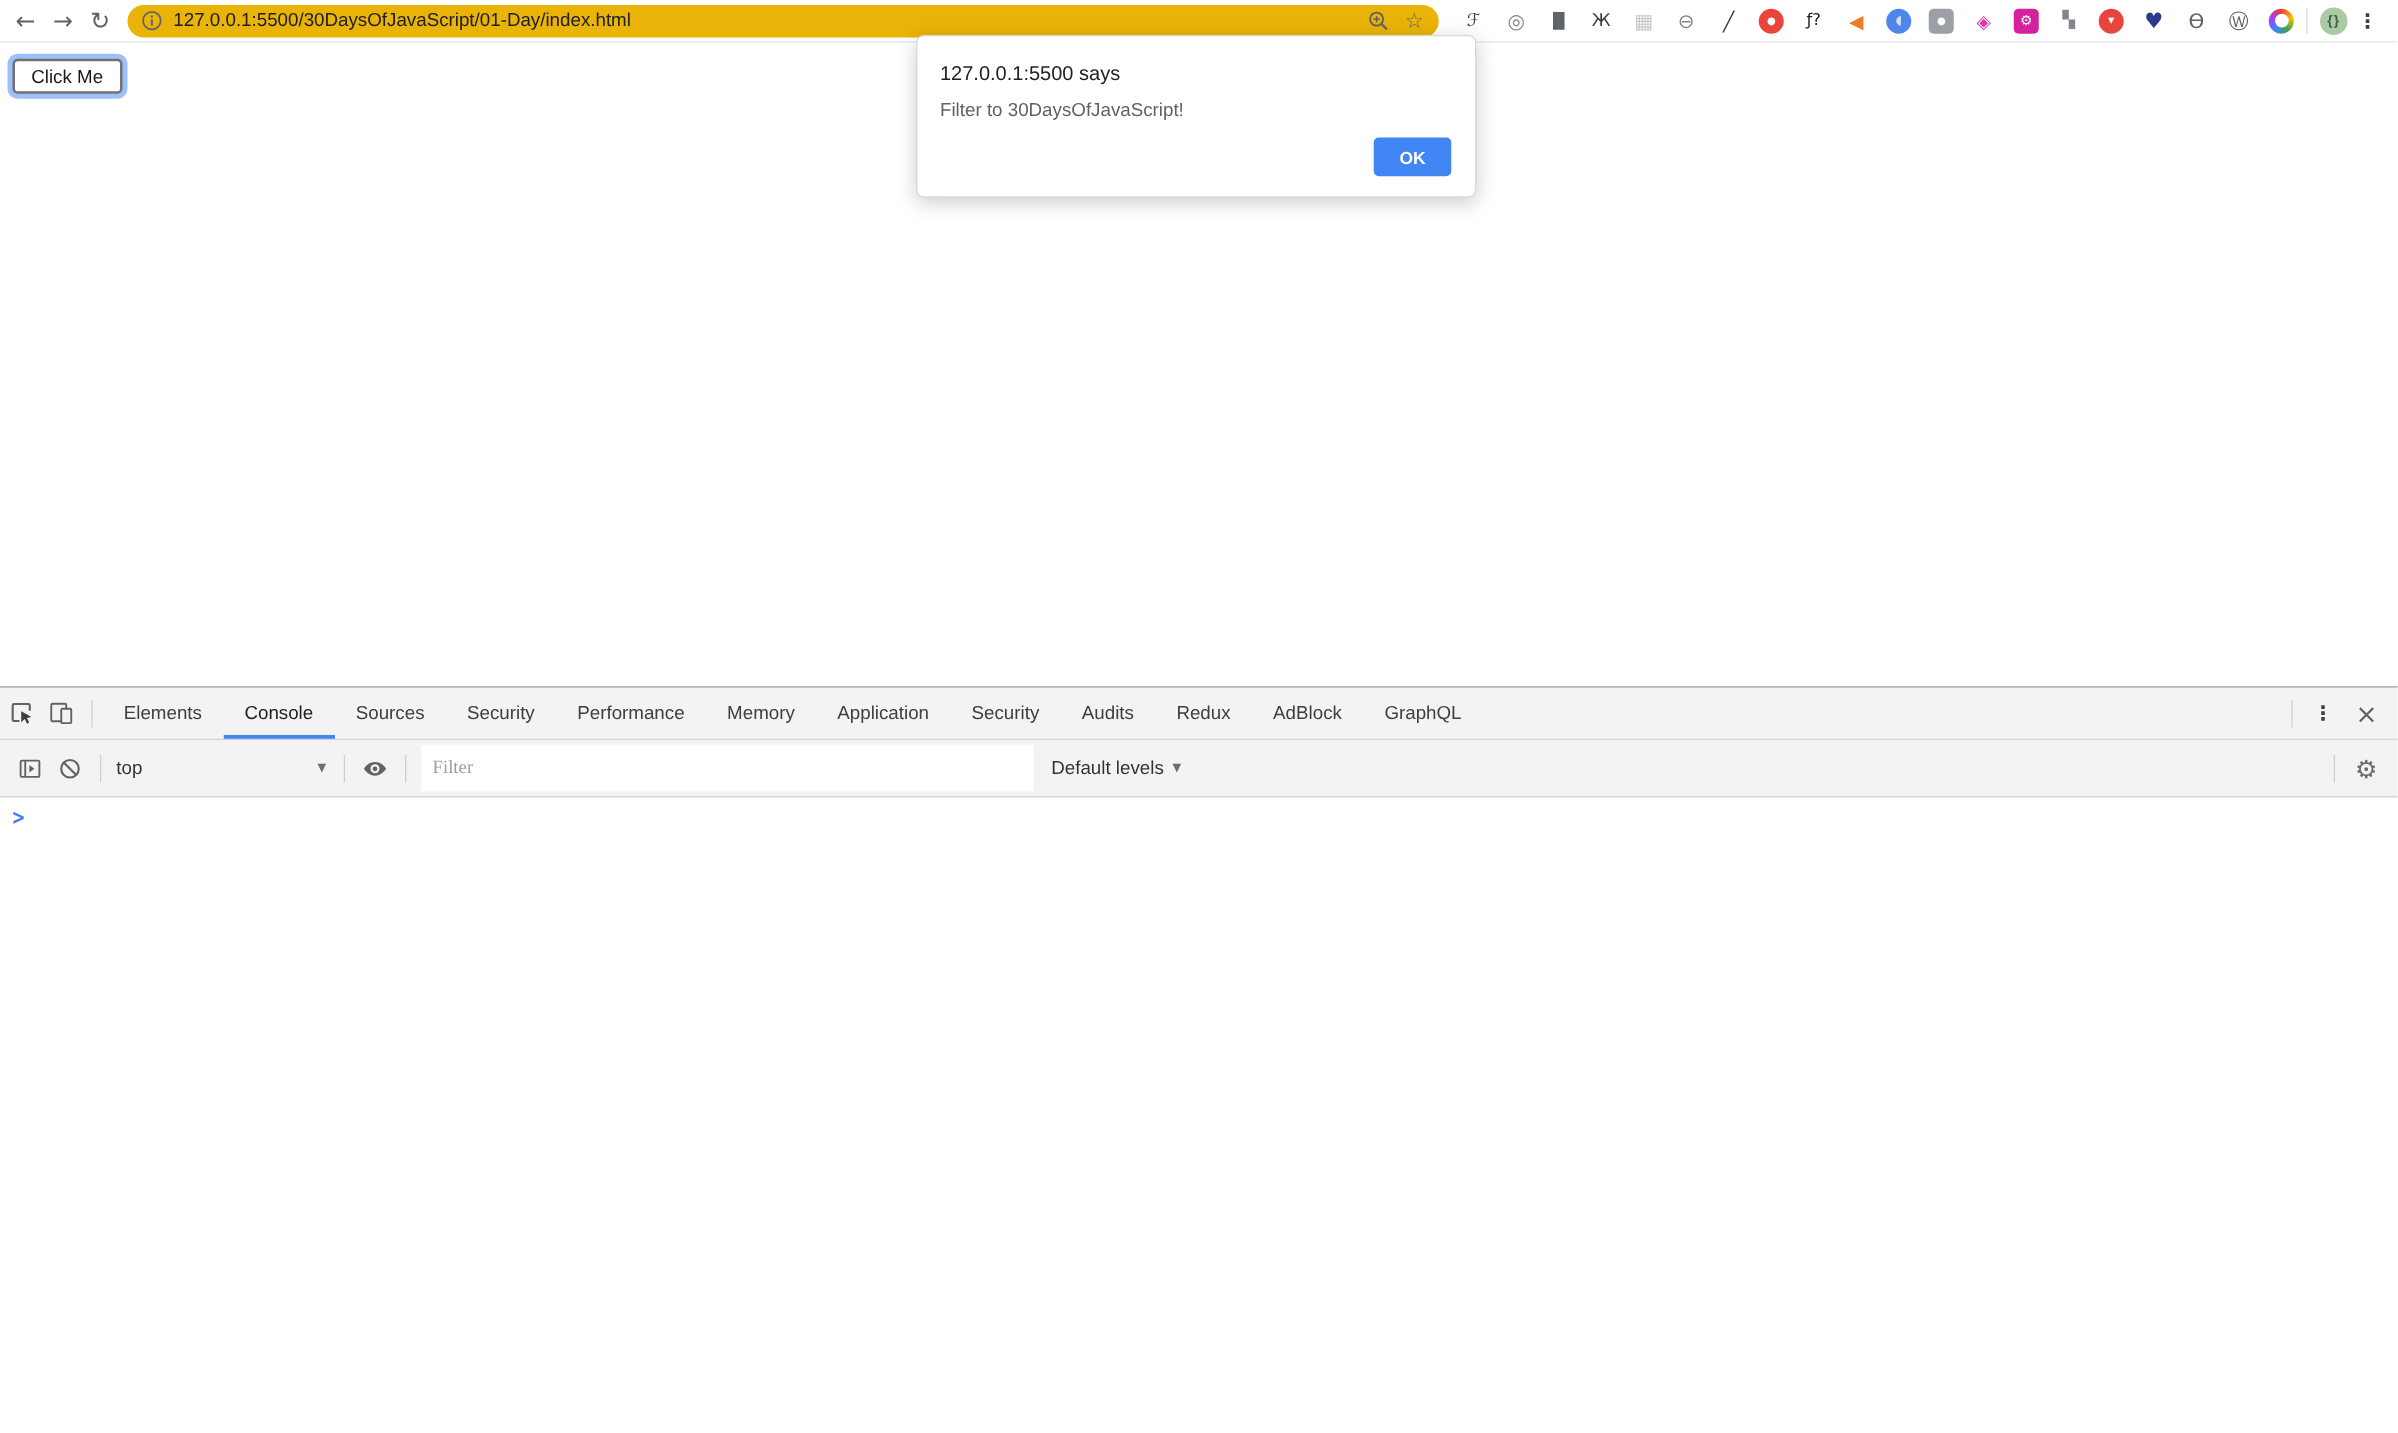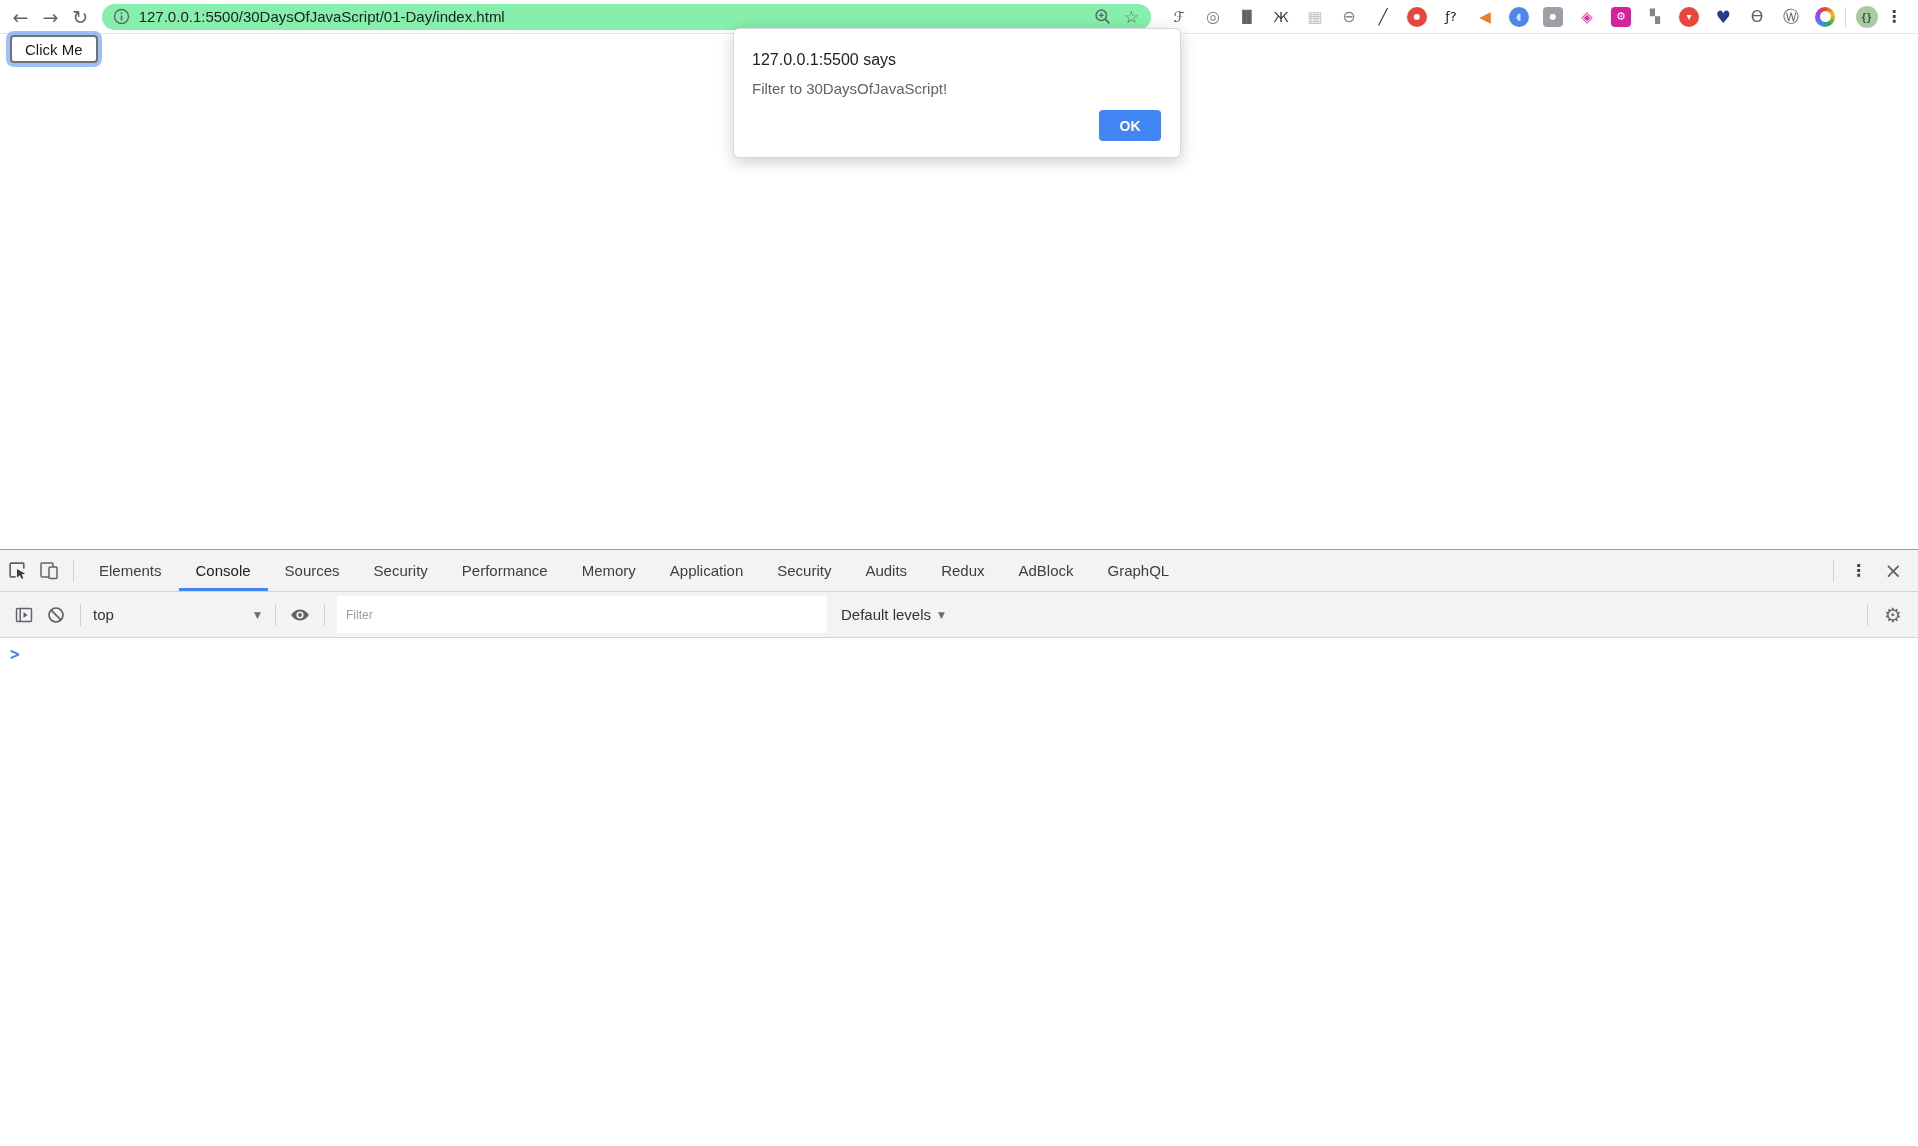--- a/index.html
+++ b/index.html
@@ -5,21 +5,21 @@
   * { box-sizing: border-box; margin: 0; padding: 0; }
   html,body { width:1918px; height:1146px; overflow:hidden; background:#fff;
               font-family:"Liberation Sans","DejaVu Sans",sans-serif; }
 
   
   .browser-toolbar{ height:34px; background:#fff; border-bottom:1px solid #e6e6e6;
                     display:flex; align-items:center; padding:0 8px; }
   .nav-btn{ width:26px; height:26px; border:none; background:none; color:#5f6368;
             font-size:19px; line-height:26px; text-align:center; cursor:pointer;
             font-family:"DejaVu Sans",sans-serif; margin-right:5px; }
-  .omnibox{ width:1096px; height:26px; background:#86efac; border-radius:13px;
+  .omnibox{ width:1096px; height:26px; background:#eab308; border-radius:13px;
             display:flex; align-items:center; margin-left:4px; }
   .omnibox .info-wrap{ margin:0 9px 0 11px; display:flex; }
   .url-text{ font-size:15px; color:#202124; white-space:nowrap; }
   .omni-spacer{ flex:1; }
   .omni-ic{ display:flex; align-items:center; margin-right:12px; cursor:pointer; }
   .star{ font-size:17px; color:#5f6368; margin-right:12px; cursor:pointer;
          font-family:"DejaVu Sans",sans-serif; }
   .extensions{ display:flex; align-items:center; gap:14px; margin-left:18px; }
   .ext{ width:20px; height:20px; display:flex; align-items:center; justify-content:center;
         font-size:14px; line-height:20px; cursor:pointer; position:relative;
@@ -33,21 +33,21 @@
   .toolbar-right{ margin-left:auto; display:flex; align-items:center; }
   .vsep-t{ width:1px; height:20px; background:#d8d8d8; margin:0 10px; }
   .ext-json{ width:22px; height:22px; border-radius:50%; background:#a9cba2;
              color:#3c5a46; font-weight:bold; font-size:11px; display:flex;
              align-items:center; justify-content:center; cursor:pointer; letter-spacing:1px;}
   .kebab{ font-size:16px; color:#3c4043; font-weight:bold; padding:0 8px; cursor:pointer;
           font-family:"DejaVu Sans",sans-serif; }
 
   
   .page{ position:absolute; top:35px; left:0; right:0; height:514px; background:#fff; }
-  .click-me{ position:absolute; left:10px; top:0; height:28px; padding:0 13px;
+  .click-me{ position:absolute; left:10px; top:12px; height:28px; padding:0 13px;
              background:#fff; border:2px solid #717171; border-radius:4px;
              font-size:15px; color:#1a1a1a; cursor:pointer;
              box-shadow:0 0 0 4px rgba(77,141,245,.55); outline:none;
              font-family:"Liberation Sans",sans-serif; }
 
   
   .js-dialog{ position:absolute; left:733px; top:28px; width:448px; height:130px;
               background:#fff; border:1px solid #d8d8d8; border-radius:6px;
               box-shadow:0 4px 16px rgba(0,0,0,.2); z-index:50; padding:22px 18px; }
   .dlg-title{ font-size:16px; color:#202124; }
@@ -74,22 +74,22 @@
   .dt-close{ font-size:21px; color:#5f6368; padding:0 16px 0 10px; cursor:pointer;
              background:none; border:none; font-family:"DejaVu Sans",sans-serif; }
 
   .dt-console-toolbar{ height:46px; background:#f3f3f3; border-bottom:1px solid #d4d4d4;
                        display:flex; align-items:center; padding:0 8px; }
   .context-select{ width:178px; display:flex; align-items:center; cursor:pointer; }
   .context-select .lbl{ font-size:15px; color:#333; margin-left:4px; }
   .caret{ font-size:9px; color:#6e6e6e; margin-left:auto; margin-right:6px;
           font-family:"DejaVu Sans",sans-serif; }
   .filter-input{ width:490px; height:37px; border:none; background:#fff; outline:none;
-                 font-size:12px; color:#737373; padding:0 9px; margin-left:4px;
-                 font-family:Liberation Sans, sans-serif; }
+                 font-size:15px; color:#737373; padding:0 9px; margin-left:4px;
+                 font-family:Liberation Serif, serif; }
   .filter-input::placeholder{ color:#9aa0a6; }
   .levels{ display:flex; align-items:center; margin-left:14px; cursor:pointer; }
   .levels .lbl{ font-size:15px; color:#333; }
   .levels .caret{ margin-left:7px; }
   .tb-spacer{ flex:1; }
   .gear{ font-size:20px; color:#6b6b6b; padding:0 8px; cursor:pointer;
          font-family:"DejaVu Sans",sans-serif; }
 
   .dt-console{ font-family:"DejaVu Sans Mono","Liberation Mono",monospace; }
   .console-row{ height:33px; border-bottom:1px solid #f0f0f0; display:flex;

